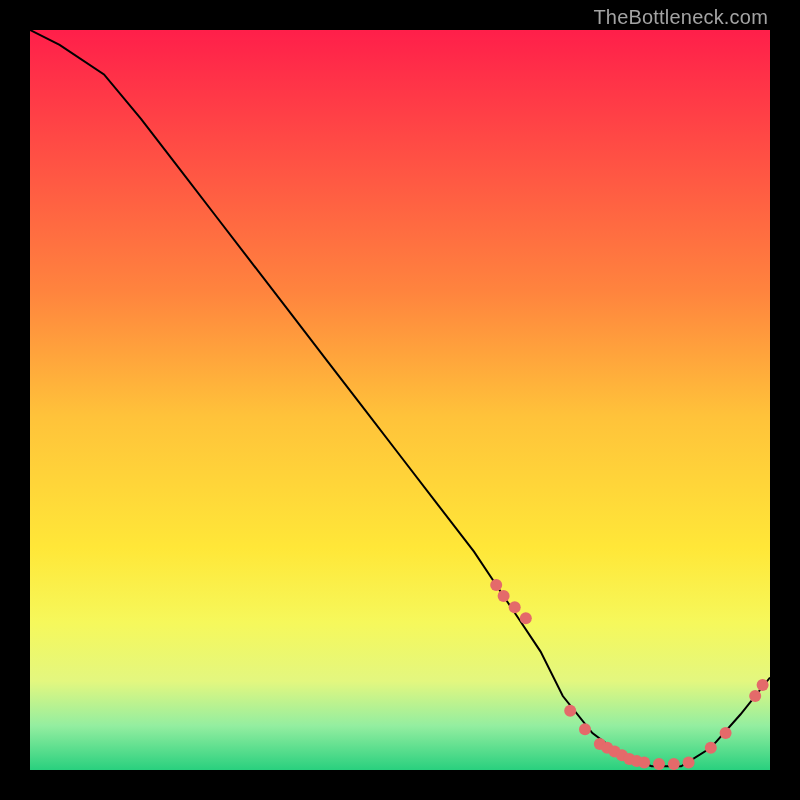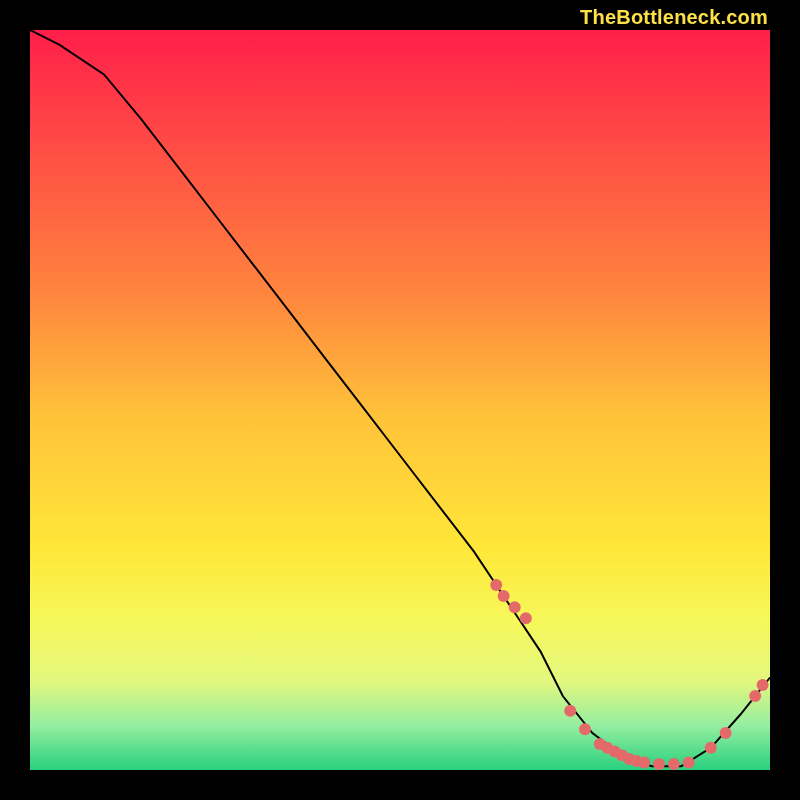--- a/index.html
+++ b/index.html
@@ -35,24 +35,24 @@
     position: absolute;
     left: 0;
     top: 0;
     width: 100%;
     height: 100%;
   }
   .watermark {
     position: absolute;
     top: 6px;
     right: 32px;
-    color: #fde047;
+    color: #a3a3a3;
     font-size: 20px;
     letter-spacing: 0.2px;
-    font-weight: 700;
+    font-weight: 400;
     user-select: none;
   }
 </style>
 </head>
 <body>
 
 <div class="stage">
 
   <div class="watermark">TheBottleneck.com</div>
 

